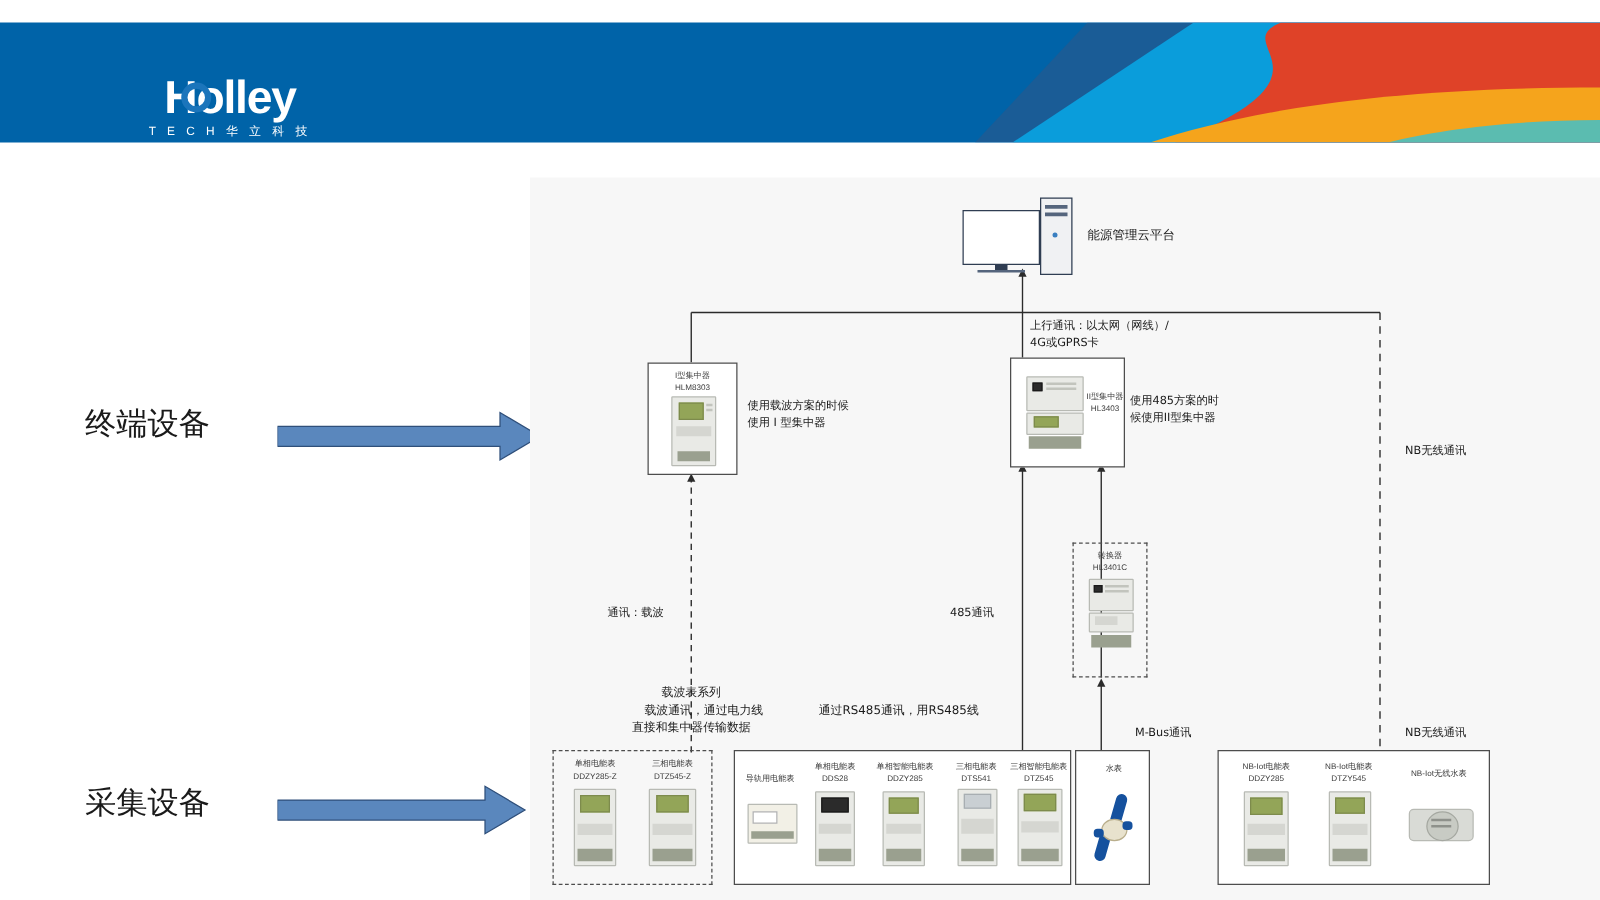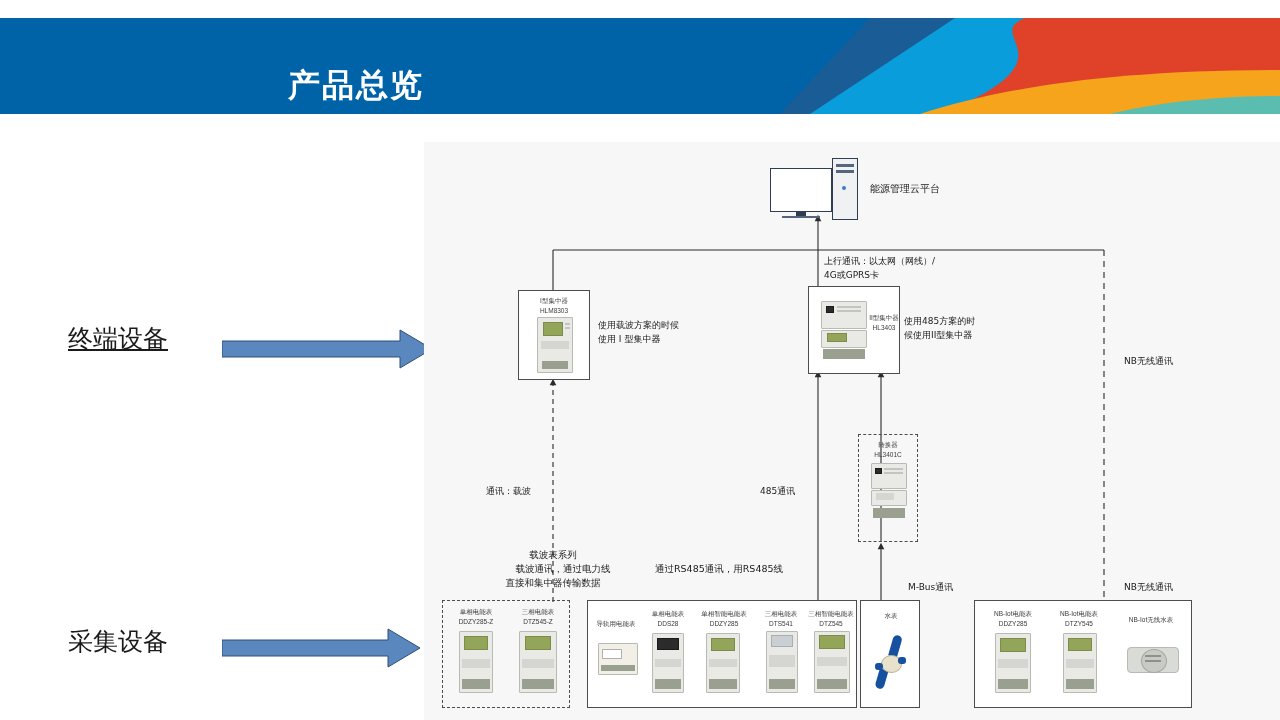--- a/index.html
+++ b/index.html
@@ -101,25 +101,29 @@
 <div class="header">
 
   <svg class="header-swoosh" viewBox="0 0 500 96" preserveAspectRatio="none">
     <path d="M0,96 L90,0 L500,0 L500,96 Z" fill="#1a5c96"></path>
     <path d="M30,96 L175,0 L500,0 L500,96 Z" fill="#0a9ddb"></path>
     <path d="M245,0 L500,0 L500,96 L160,96 C300,40 200,18 245,0 Z" fill="#df4228"></path>
     <path d="M500,52 C330,52 220,70 140,96 L500,96 Z" fill="#f5a41c"></path>
     <path d="M500,78 C430,78 370,86 330,96 L500,96 Z" fill="#5bbcb0"></path>
   </svg>
 
-
-  <div class="header-title">产品总览</div>
+  <div class="logo">
+    <div class="logo-word">Holley</div>
+    <div class="logo-ring"></div>
+    <div class="logo-sub">T E C H 华 立 科 技</div>
+  </div>
+
 </div>
 
-<div class="side-label" style="left:68px;top:322px;text-decoration:underline;">终端设备</div>
+<div class="side-label" style="left:68px;top:322px;">终端设备</div>
 <svg class="side-arrow" style="left:222px;top:328px;" width="212" height="42" viewBox="0 0 212 42">
   <path d="M0,13 L178,13 L178,2 L210,21 L178,40 L178,29 L0,29 Z" fill="#5a87bd" stroke="#2f4f7a" stroke-width="1"></path>
 </svg>
 
 <div class="side-label" style="left:68px;top:625px;">采集设备</div>
 <svg class="side-arrow" style="left:222px;top:627px;" width="200" height="42" viewBox="0 0 200 42">
   <path d="M0,13 L166,13 L166,2 L198,21 L166,40 L166,29 L0,29 Z" fill="#5a87bd" stroke="#2f4f7a" stroke-width="1"></path>
 </svg>
 
 <div class="diagram">

